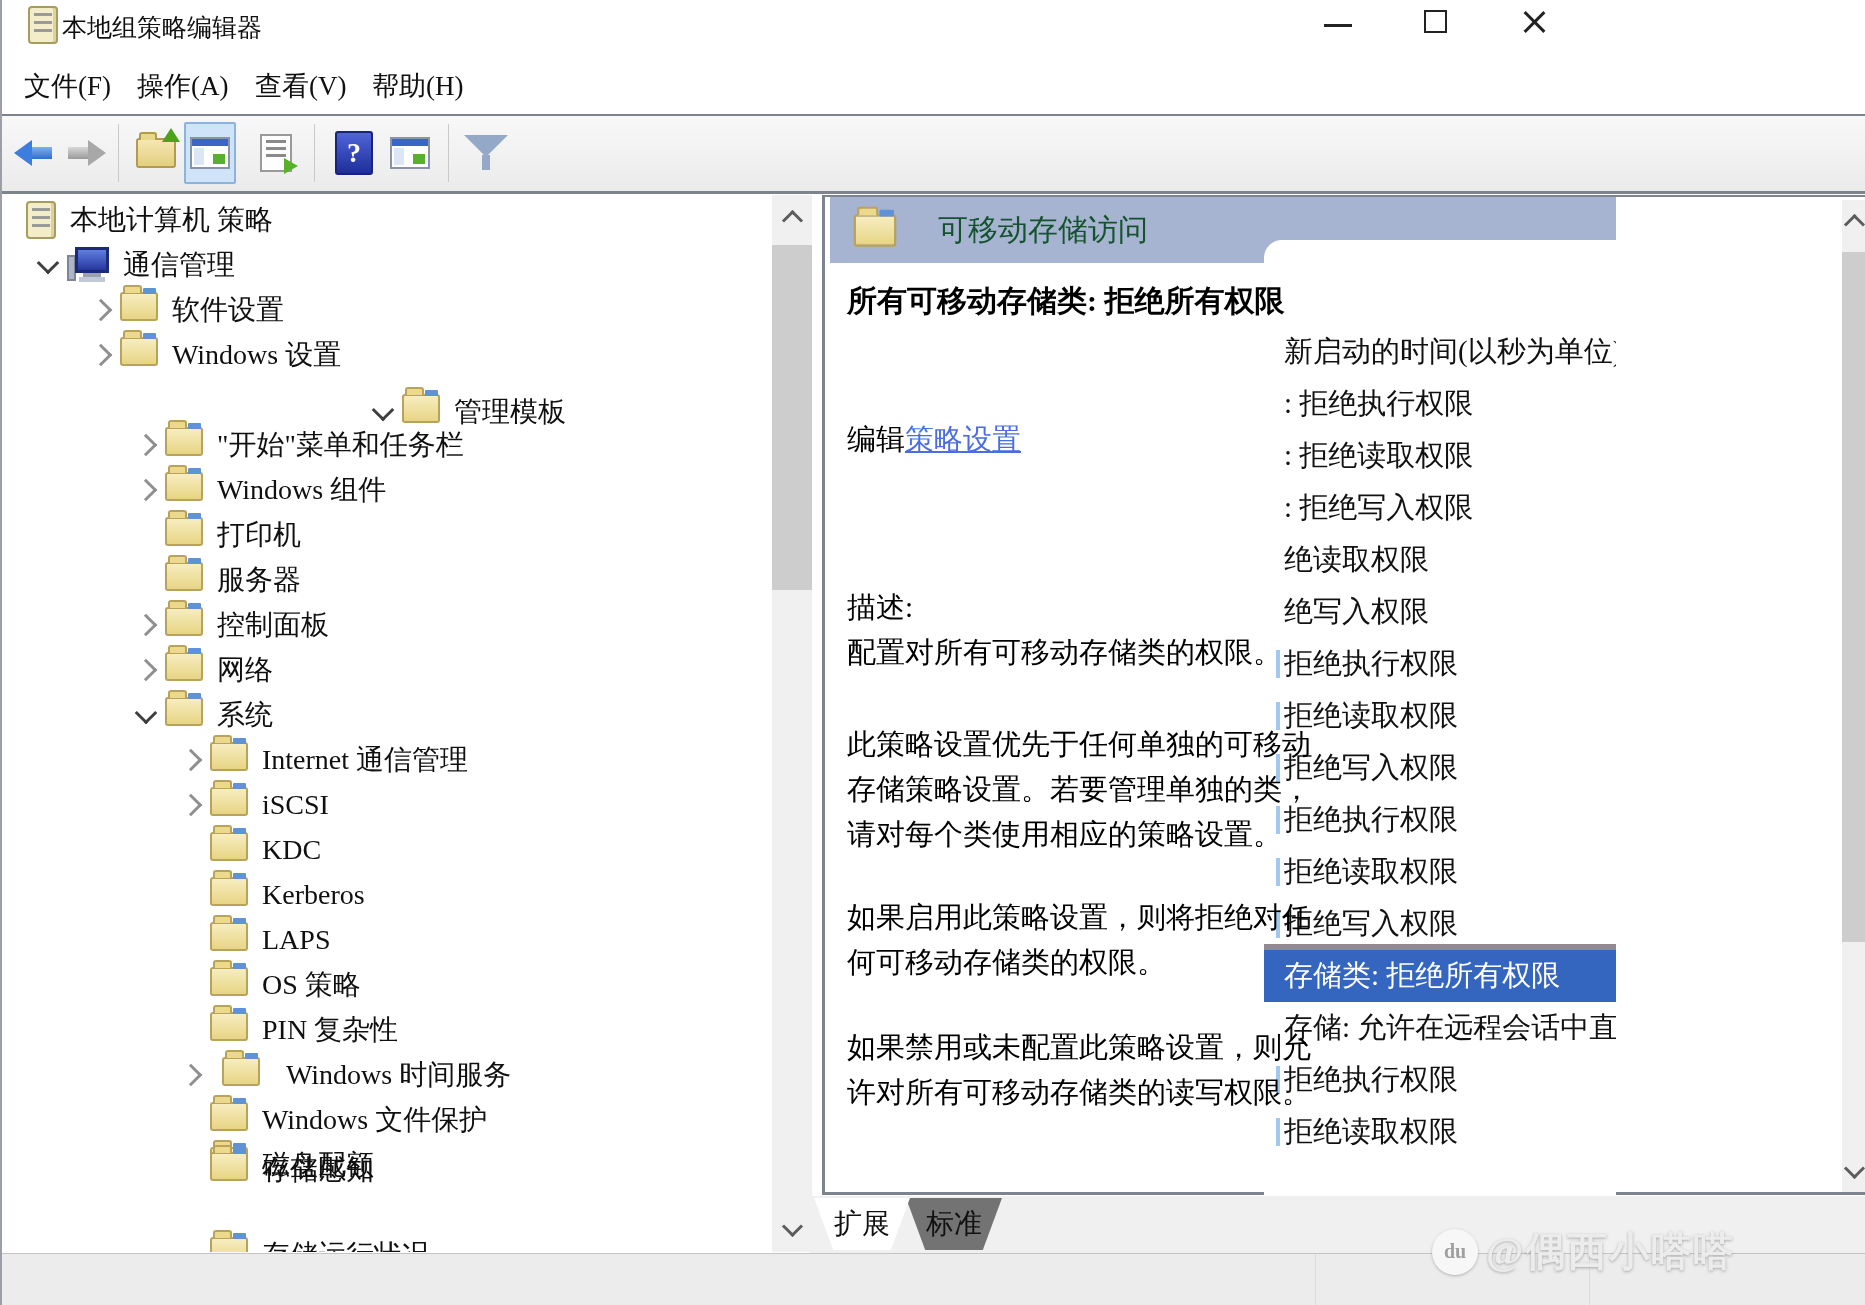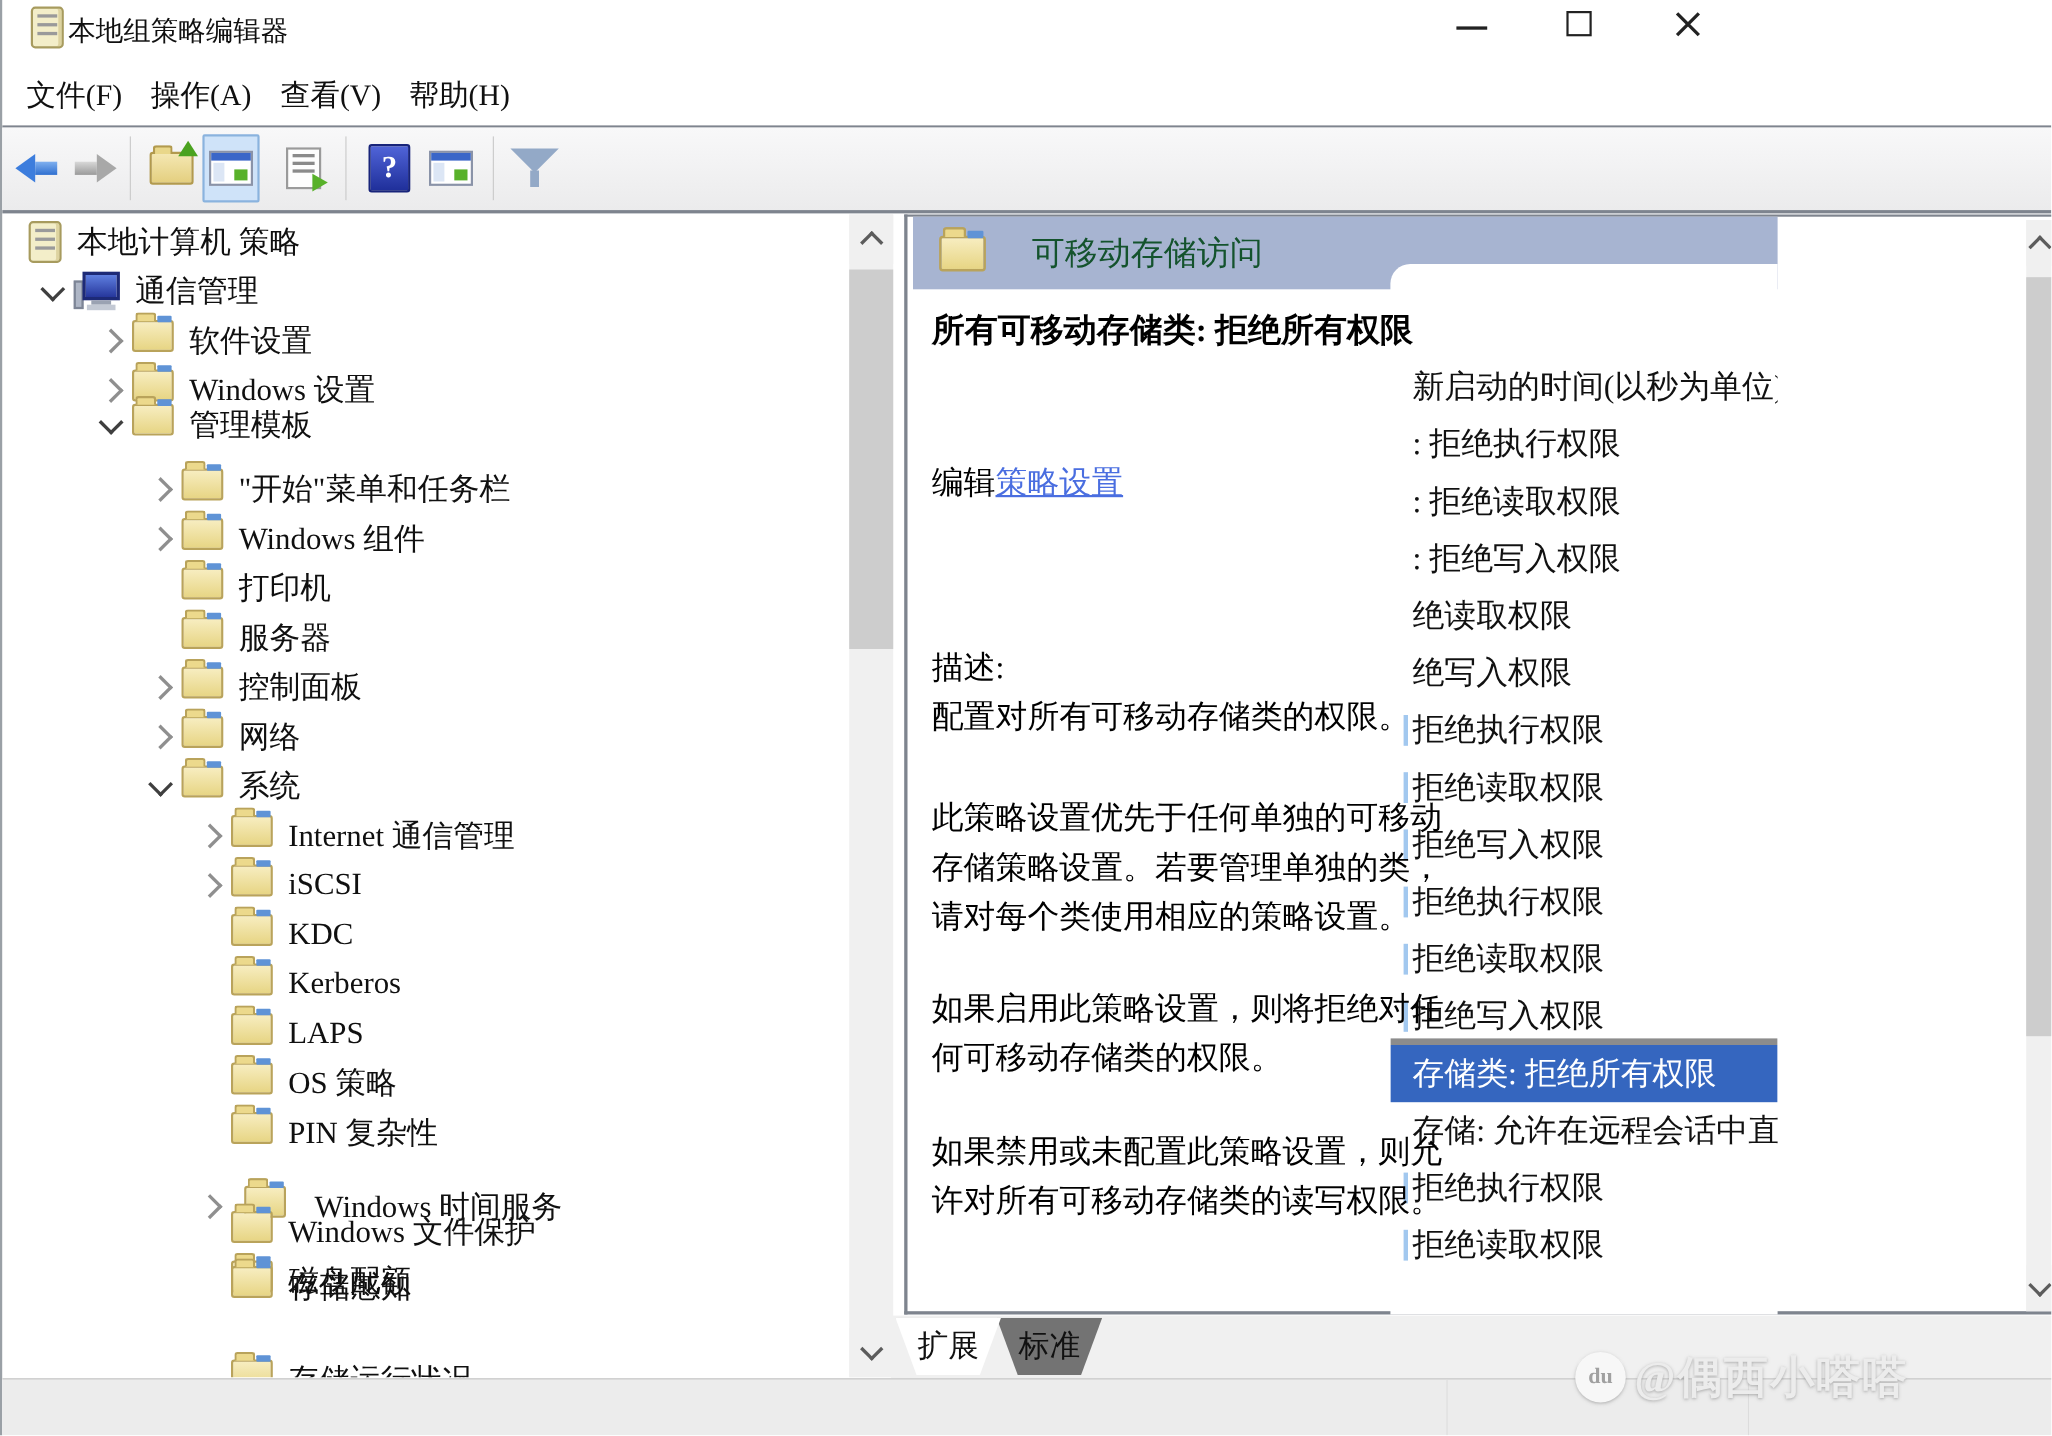--- a/index.html
+++ b/index.html
@@ -233,21 +233,21 @@
         <span class="tree-ico"><span class="folder" style="display:inline-block"></span></span>
         <span class="tree-label">软件设置</span>
       </div>
       <div class="tree-row" style="top: 137px; padding-left: 78px;">
         <span class="chev-slot">
           <span class="chev"></span>
         </span>
         <span class="tree-ico"><span class="folder" style="display:inline-block"></span></span>
         <span class="tree-label">Windows 设置</span>
       </div>
-      <div class="tree-row" style="top: 168px; padding-left: 78px;">
+      <div class="tree-row" style="top: 194px; padding-left: 78px; justify-content: center;">
         <span class="chev-slot">
           <span class="chev open"></span>
         </span>
         <span class="tree-ico"><span class="folder" style="display:inline-block"></span></span>
         <span class="tree-label">管理模板</span>
       </div>
       <div class="tree-row" style="top: 227px; padding-left: 123px;">
         <span class="chev-slot">
           <span class="chev"></span>
         </span>
@@ -324,21 +324,21 @@
       <div class="tree-row" style="top: 767px; padding-left: 168px;">
         <span class="chev-slot"></span>
         <span class="tree-ico"><span class="folder" style="display:inline-block"></span></span>
         <span class="tree-label">OS 策略</span>
       </div>
       <div class="tree-row" style="top: 812px; padding-left: 168px;">
         <span class="chev-slot"></span>
         <span class="tree-ico"><span class="folder" style="display:inline-block"></span></span>
         <span class="tree-label">PIN 复杂性</span>
       </div>
-      <div class="tree-row" style="top: 879px; padding-left: 168px; gap: 12px;">
+      <div class="tree-row" style="top: 857px; padding-left: 168px; gap: 12px;">
         <span class="chev-slot">
           <span class="chev"></span>
         </span>
         <span class="tree-ico"><span class="folder" style="display:inline-block"></span></span>
         <span class="tree-label">Windows 时间服务</span>
       </div>
       <div class="tree-row" style="top: 902px; padding-left: 168px;">
         <span class="chev-slot"></span>
         <span class="tree-ico"><span class="folder" style="display:inline-block"></span></span>
         <span class="tree-label">Windows 文件保护</span>

